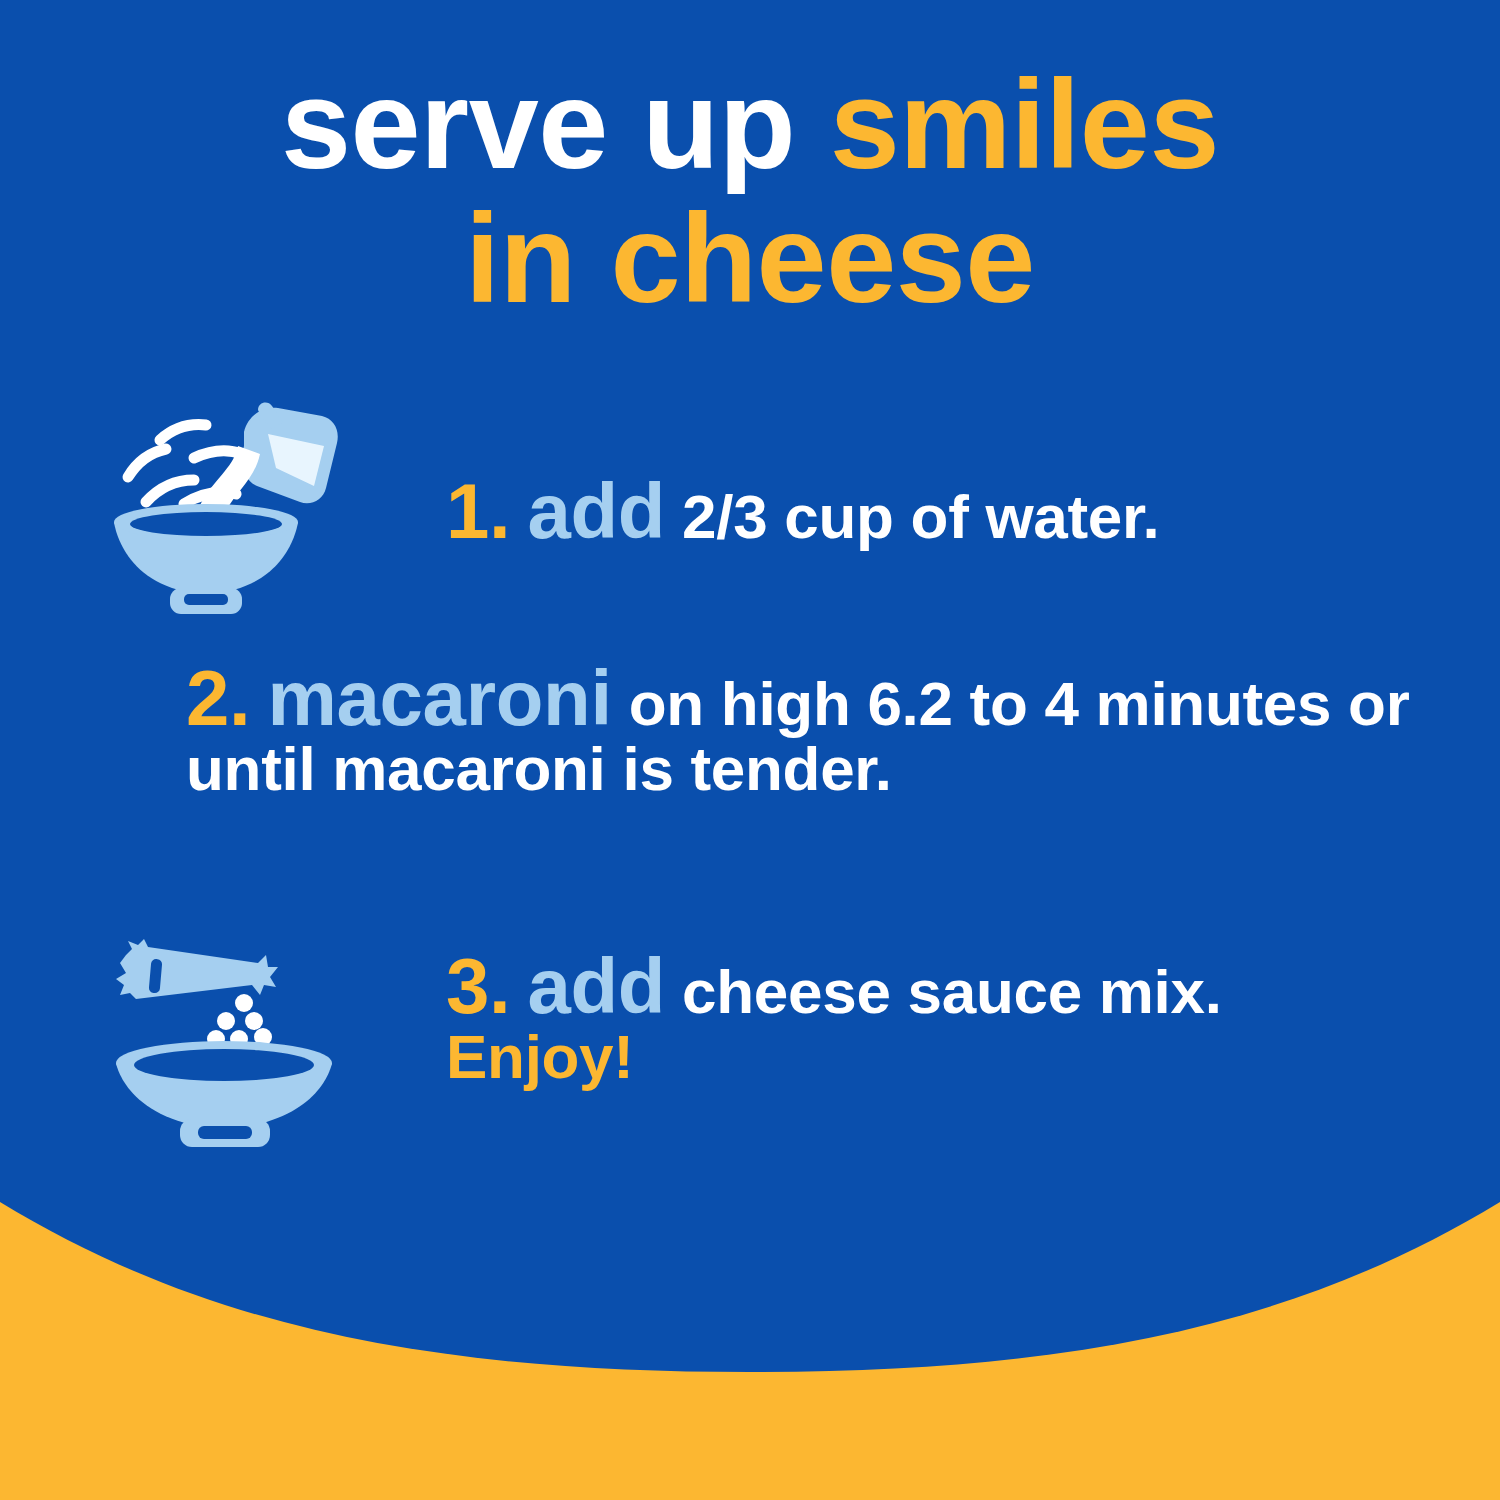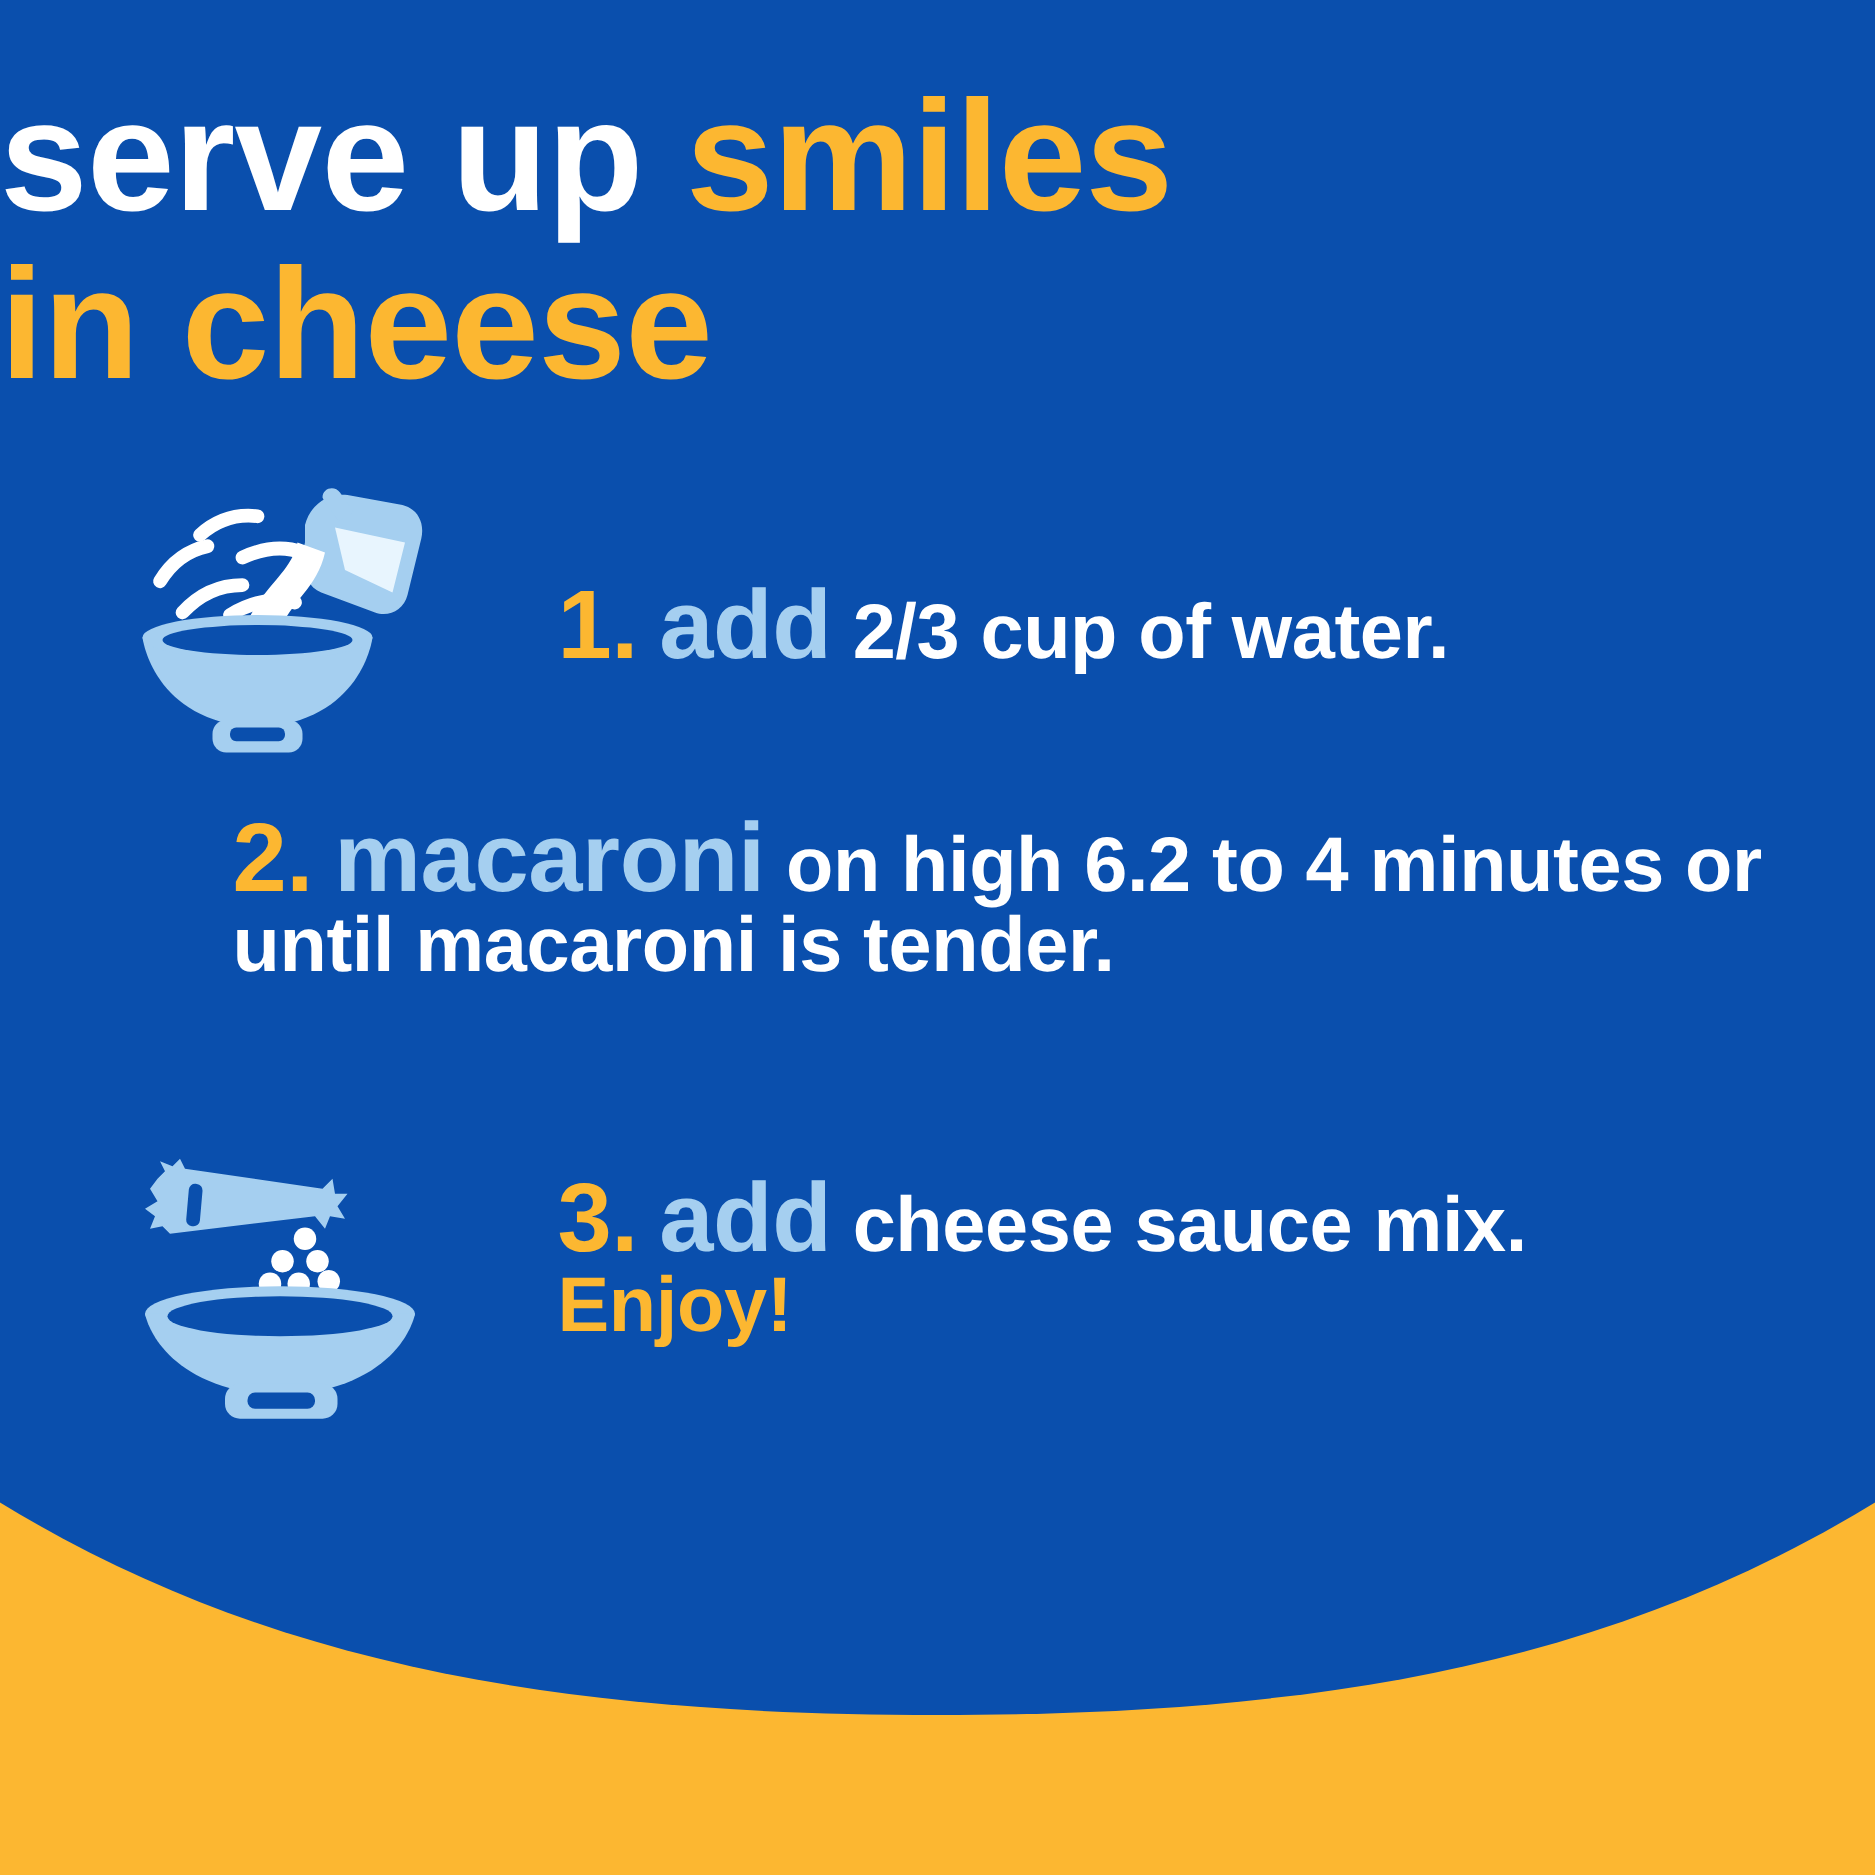--- a/index.html
+++ b/index.html
@@ -32,39 +32,39 @@
     overflow: hidden;
     z-index: 1;
   }
 
   
   .headline {
     position: absolute;
     left: 0;
     top: 58px;
     width: 1500px;
-    text-align: left;
+    text-align: center;
     z-index: 3;
     line-height: 1.06;
     letter-spacing: -0.5px;
   }
   .headline-line {
     display: block;
     font-size: 126px;
     font-weight: 700;
     white-space: nowrap;
   }
   .hl-white { color: #ffffff; }
   .hl-orange { color: #fcb731; }
 
   
   .steps {
     position: absolute;
     left: 0;
-    top: 380px;
+    top: 392px;
     width: 1500px;
     z-index: 3;
   }
   .step {
     position: relative;
     display: flex;
     align-items: flex-start;
     padding-left: 108px;
   }
   .step-icon {

